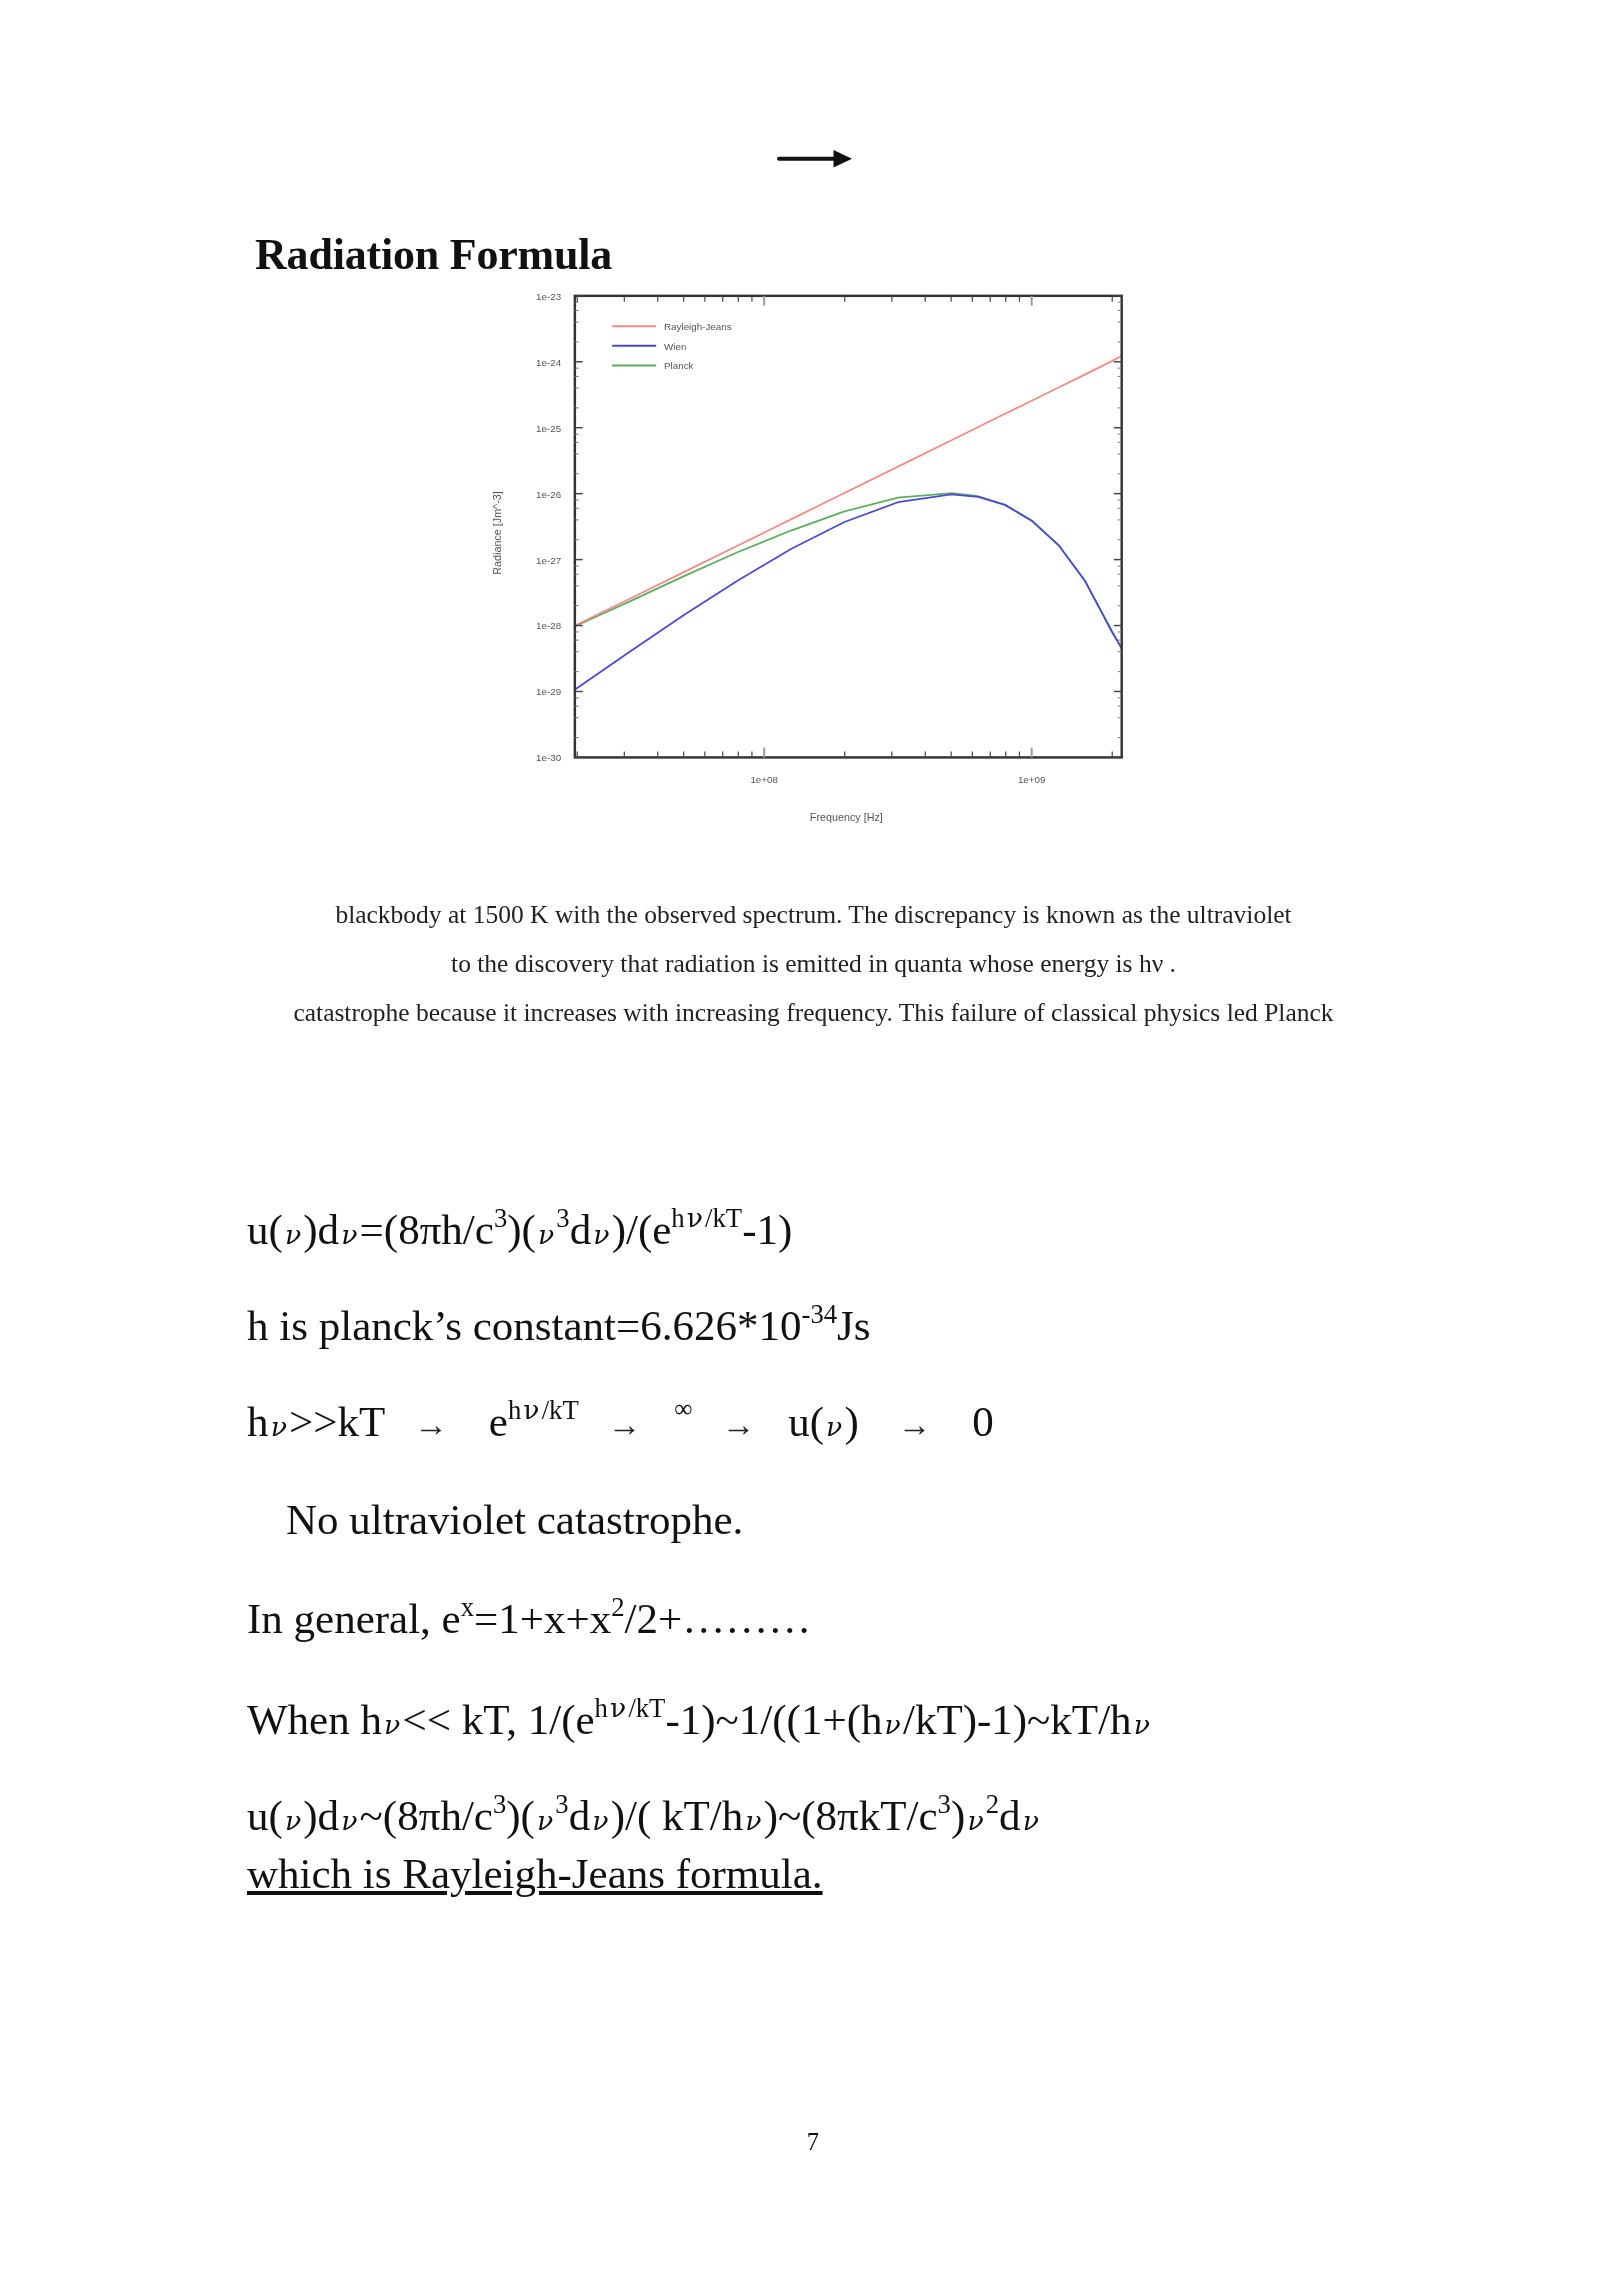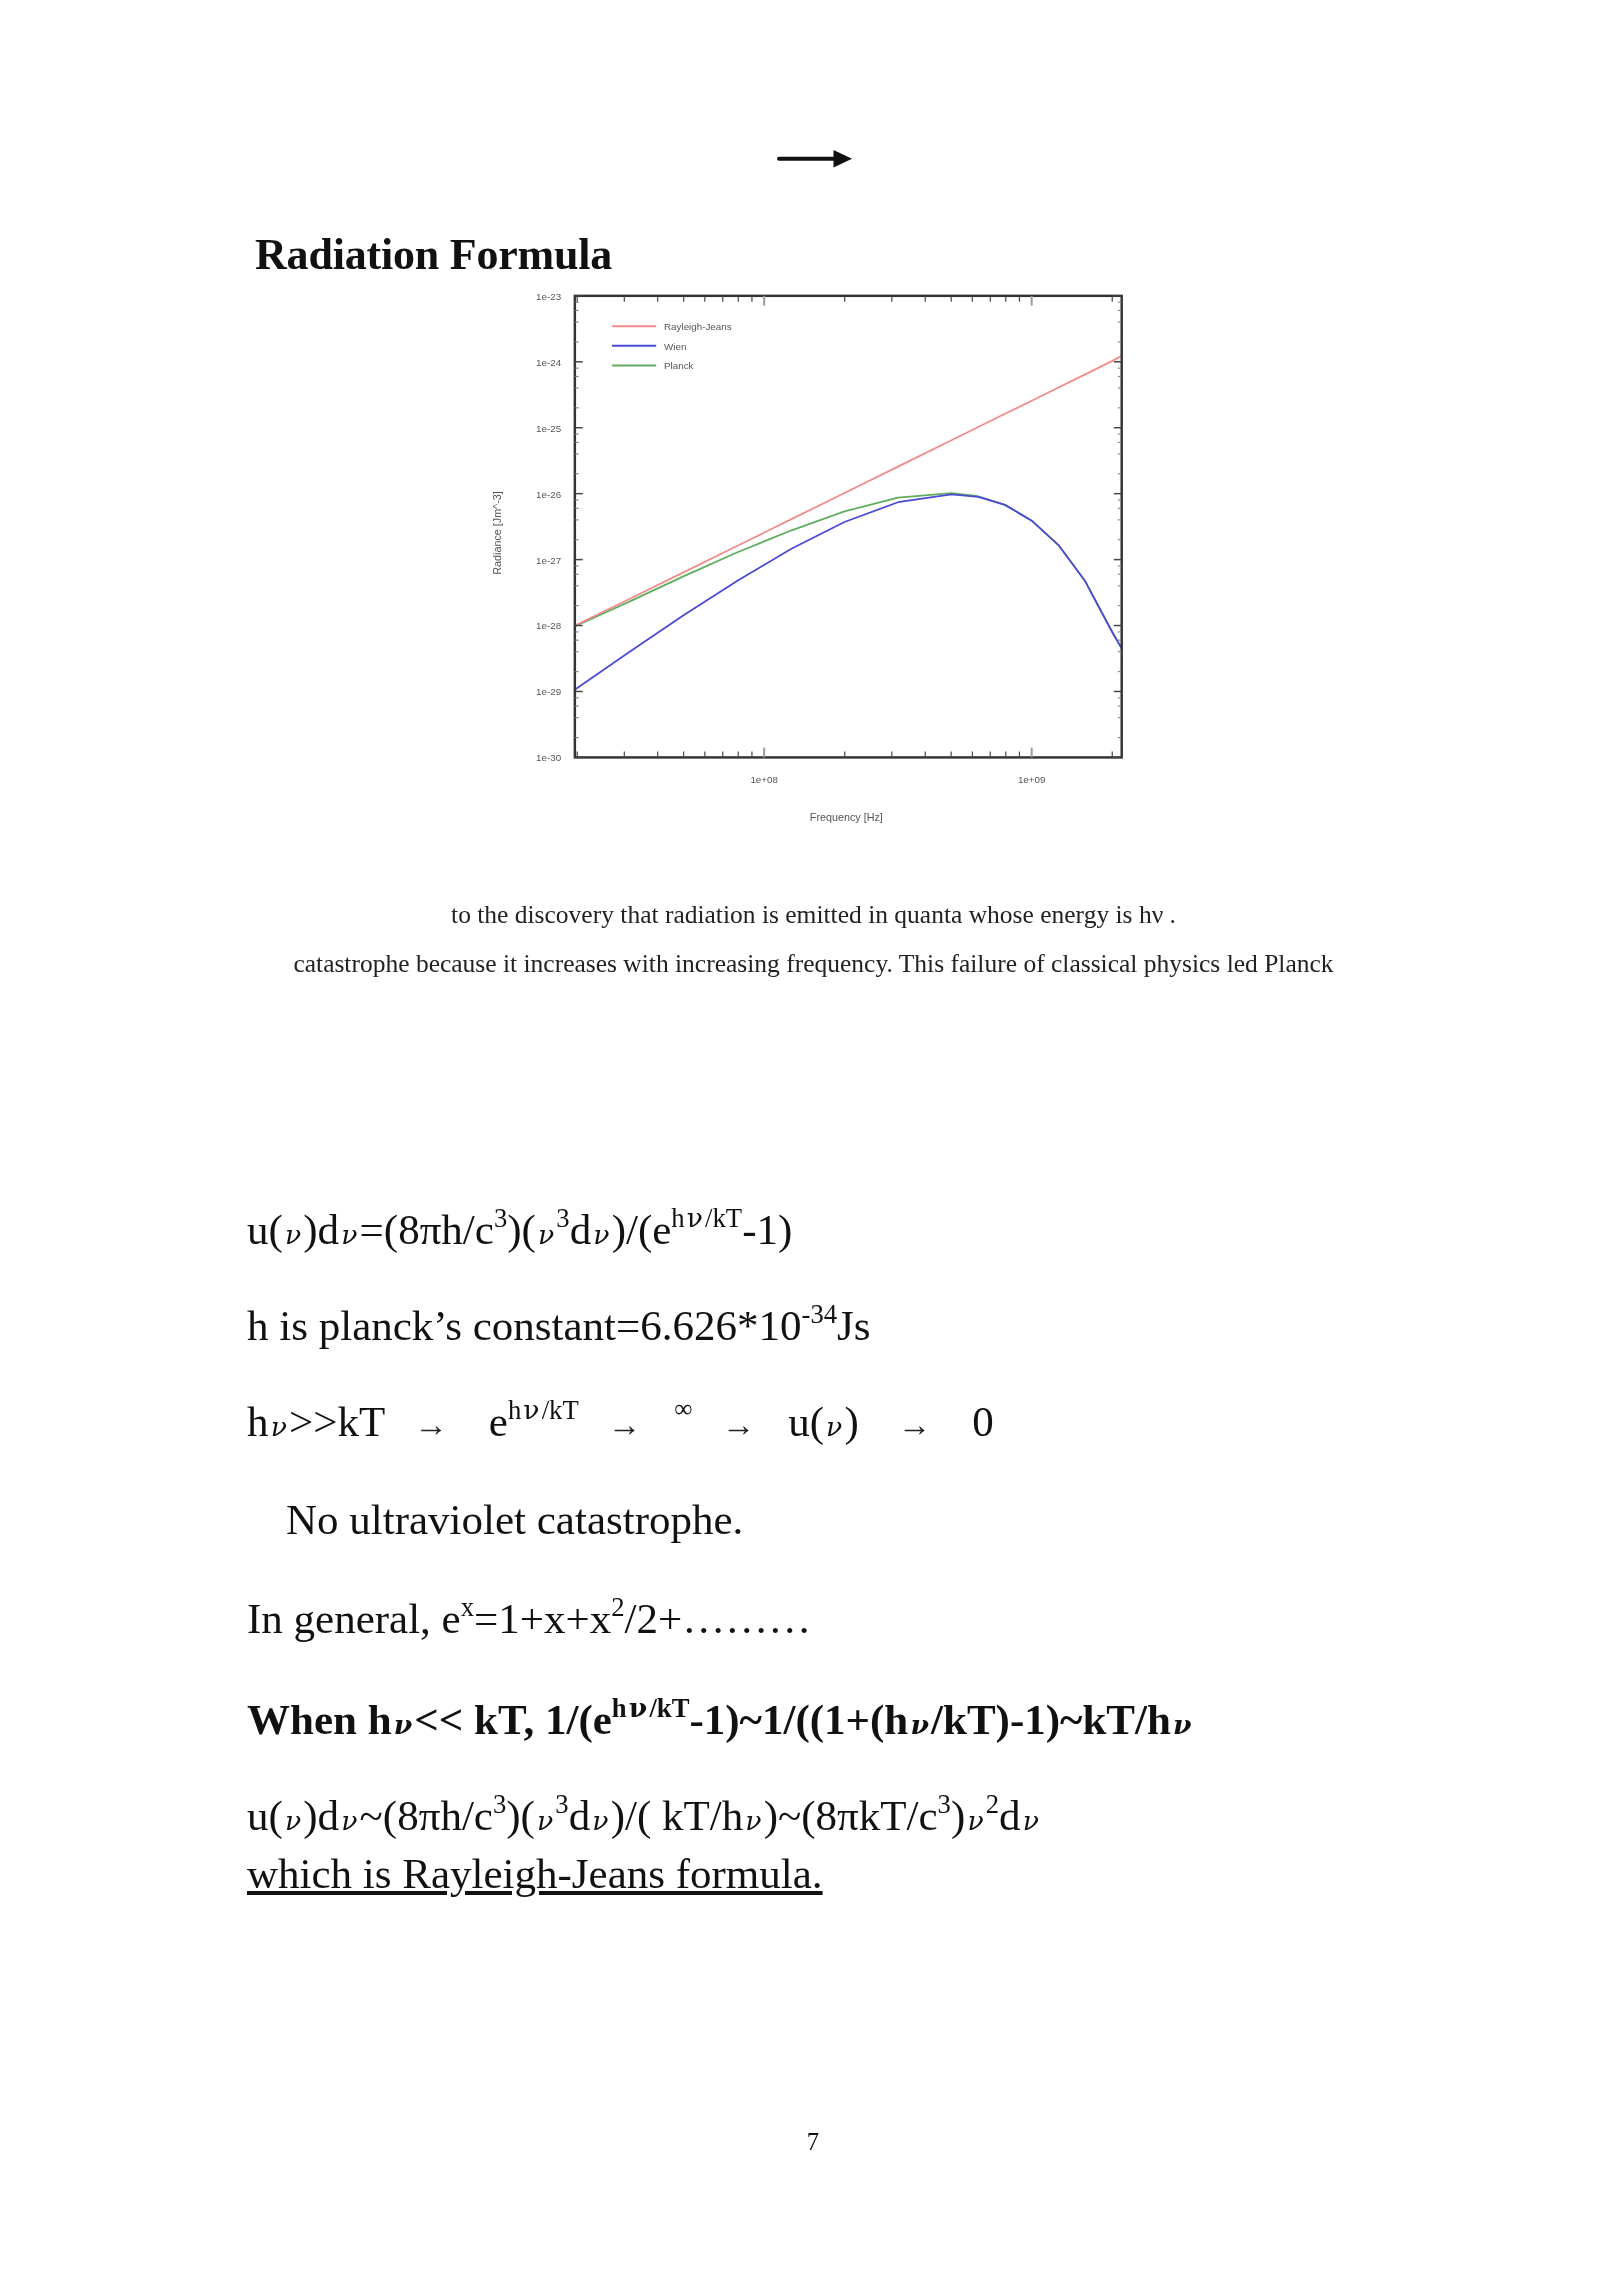--- a/index.html
+++ b/index.html
@@ -183,29 +183,30 @@
           <line x1="145" y1="89" x2="190" y2="89" stroke="#5fae5f" stroke-width="2"></line>
           <text x="198" y="93" font-size="10" class="fig-text">Planck</text>
         </g>
       </g>
     <text id="x-axis-label" class="fig-text" x="384" y="554" font-size="11" text-anchor="middle">Frequency [Hz]</text>
     <text id="y-axis-label" class="fig-text" x="0" y="0" font-size="11" text-anchor="middle" transform="translate(32,260) rotate(-90)">Radiance [Jm^-3]</text>
   </svg>
 </div>
 
 <div id="caption" class="abs">
+  <span class="cap-line">blackbody at 1500 K with the observed spectrum. The discrepancy is known as the ultraviolet</span>
   <span class="cap-line">to the discovery that radiation is emitted in quanta whose energy is hν  .</span>
   <span class="cap-line">catastrophe because it increases with increasing frequency. This failure of classical physics led Planck</span>
 </div>
 
 <div id="equations">
   <div class="eq-line" style="top: 1205px; text-align: right;"><span>u(</span><span class="nu">ν</span><span>)d</span><span class="nu">ν</span><span>=(8πh/c</span><sup><span>3</span></sup><span>)(</span><span class="nu">ν</span><sup><span>3</span></sup><span>d</span><span class="nu">ν</span><span>)/(e</span><sup><span>h</span><span class="nu">ν</span><span>/kT</span></sup><span>-1)</span></div>
   <div class="eq-line" style="top: 1301px;"><span>h is planck’s constant=6.626*10</span><sup><span>-34</span></sup><span>Js</span></div>
   <div class="eq-line" style="top: 1397px;"><span>h</span><span class="nu">ν</span><span>&gt;&gt;kT</span><span class="gap" style="width: 29px;"></span><span class="arrow-seg">→</span><span class="gap" style="width: 41px;"></span><span>e</span><sup><span>h</span><span class="nu">ν</span><span>/kT</span></sup><span class="gap" style="width: 29px;"></span><span class="arrow-seg">→</span><span class="gap" style="width: 33px;"></span><span class="inf-seg">∞</span><span class="gap" style="width: 29px;"></span><span class="arrow-seg">→</span><span class="gap" style="width: 33px;"></span><span>u(</span><span class="nu">ν</span><span>)</span><span class="gap" style="width: 39px;"></span><span class="arrow-seg">→</span><span class="gap" style="width: 41px;"></span><span>0</span></div>
   <div class="eq-line" style="top: 1495px; margin-left: 39px;"><span>No ultraviolet catastrophe.</span></div>
   <div class="eq-line" style="top: 1594px;"><span>In general, e</span><sup><span>x</span></sup><span>=1+x+x</span><sup><span>2</span></sup><span>/2+………</span></div>
-  <div class="eq-line" style="top: 1695px; font-weight: bold;"><span>When h</span><span class="nu">ν</span><span>&lt;&lt; kT, 1/(e</span><sup><span>h</span><span class="nu">ν</span><span>/kT</span></sup><span>-1)~1/((1+(h</span><span class="nu">ν</span><span>/kT)-1)~kT/h</span><span class="nu">ν</span></div>
+  <div class="eq-line" style="top: 1695px;"><span>When h</span><span class="nu">ν</span><span>&lt;&lt; kT, 1/(e</span><sup><span>h</span><span class="nu">ν</span><span>/kT</span></sup><span>-1)~1/((1+(h</span><span class="nu">ν</span><span>/kT)-1)~kT/h</span><span class="nu">ν</span></div>
   <div class="eq-line" style="top: 1791px;"><span>u(</span><span class="nu">ν</span><span>)d</span><span class="nu">ν</span><span>~(8πh/c</span><sup><span>3</span></sup><span>)(</span><span class="nu">ν</span><sup><span>3</span></sup><span>d</span><span class="nu">ν</span><span>)/( kT/h</span><span class="nu">ν</span><span>)~(8πkT/c</span><sup><span>3</span></sup><span>)</span><span class="nu">ν</span><sup><span>2</span></sup><span>d</span><span class="nu">ν</span></div>
   <div class="eq-line" style="top: 1849px; text-decoration: underline;"><span>which is Rayleigh-Jeans formula.</span></div>
 </div>
 
 <div id="page-number" class="abs">7</div>
 
 
 </body></html>

